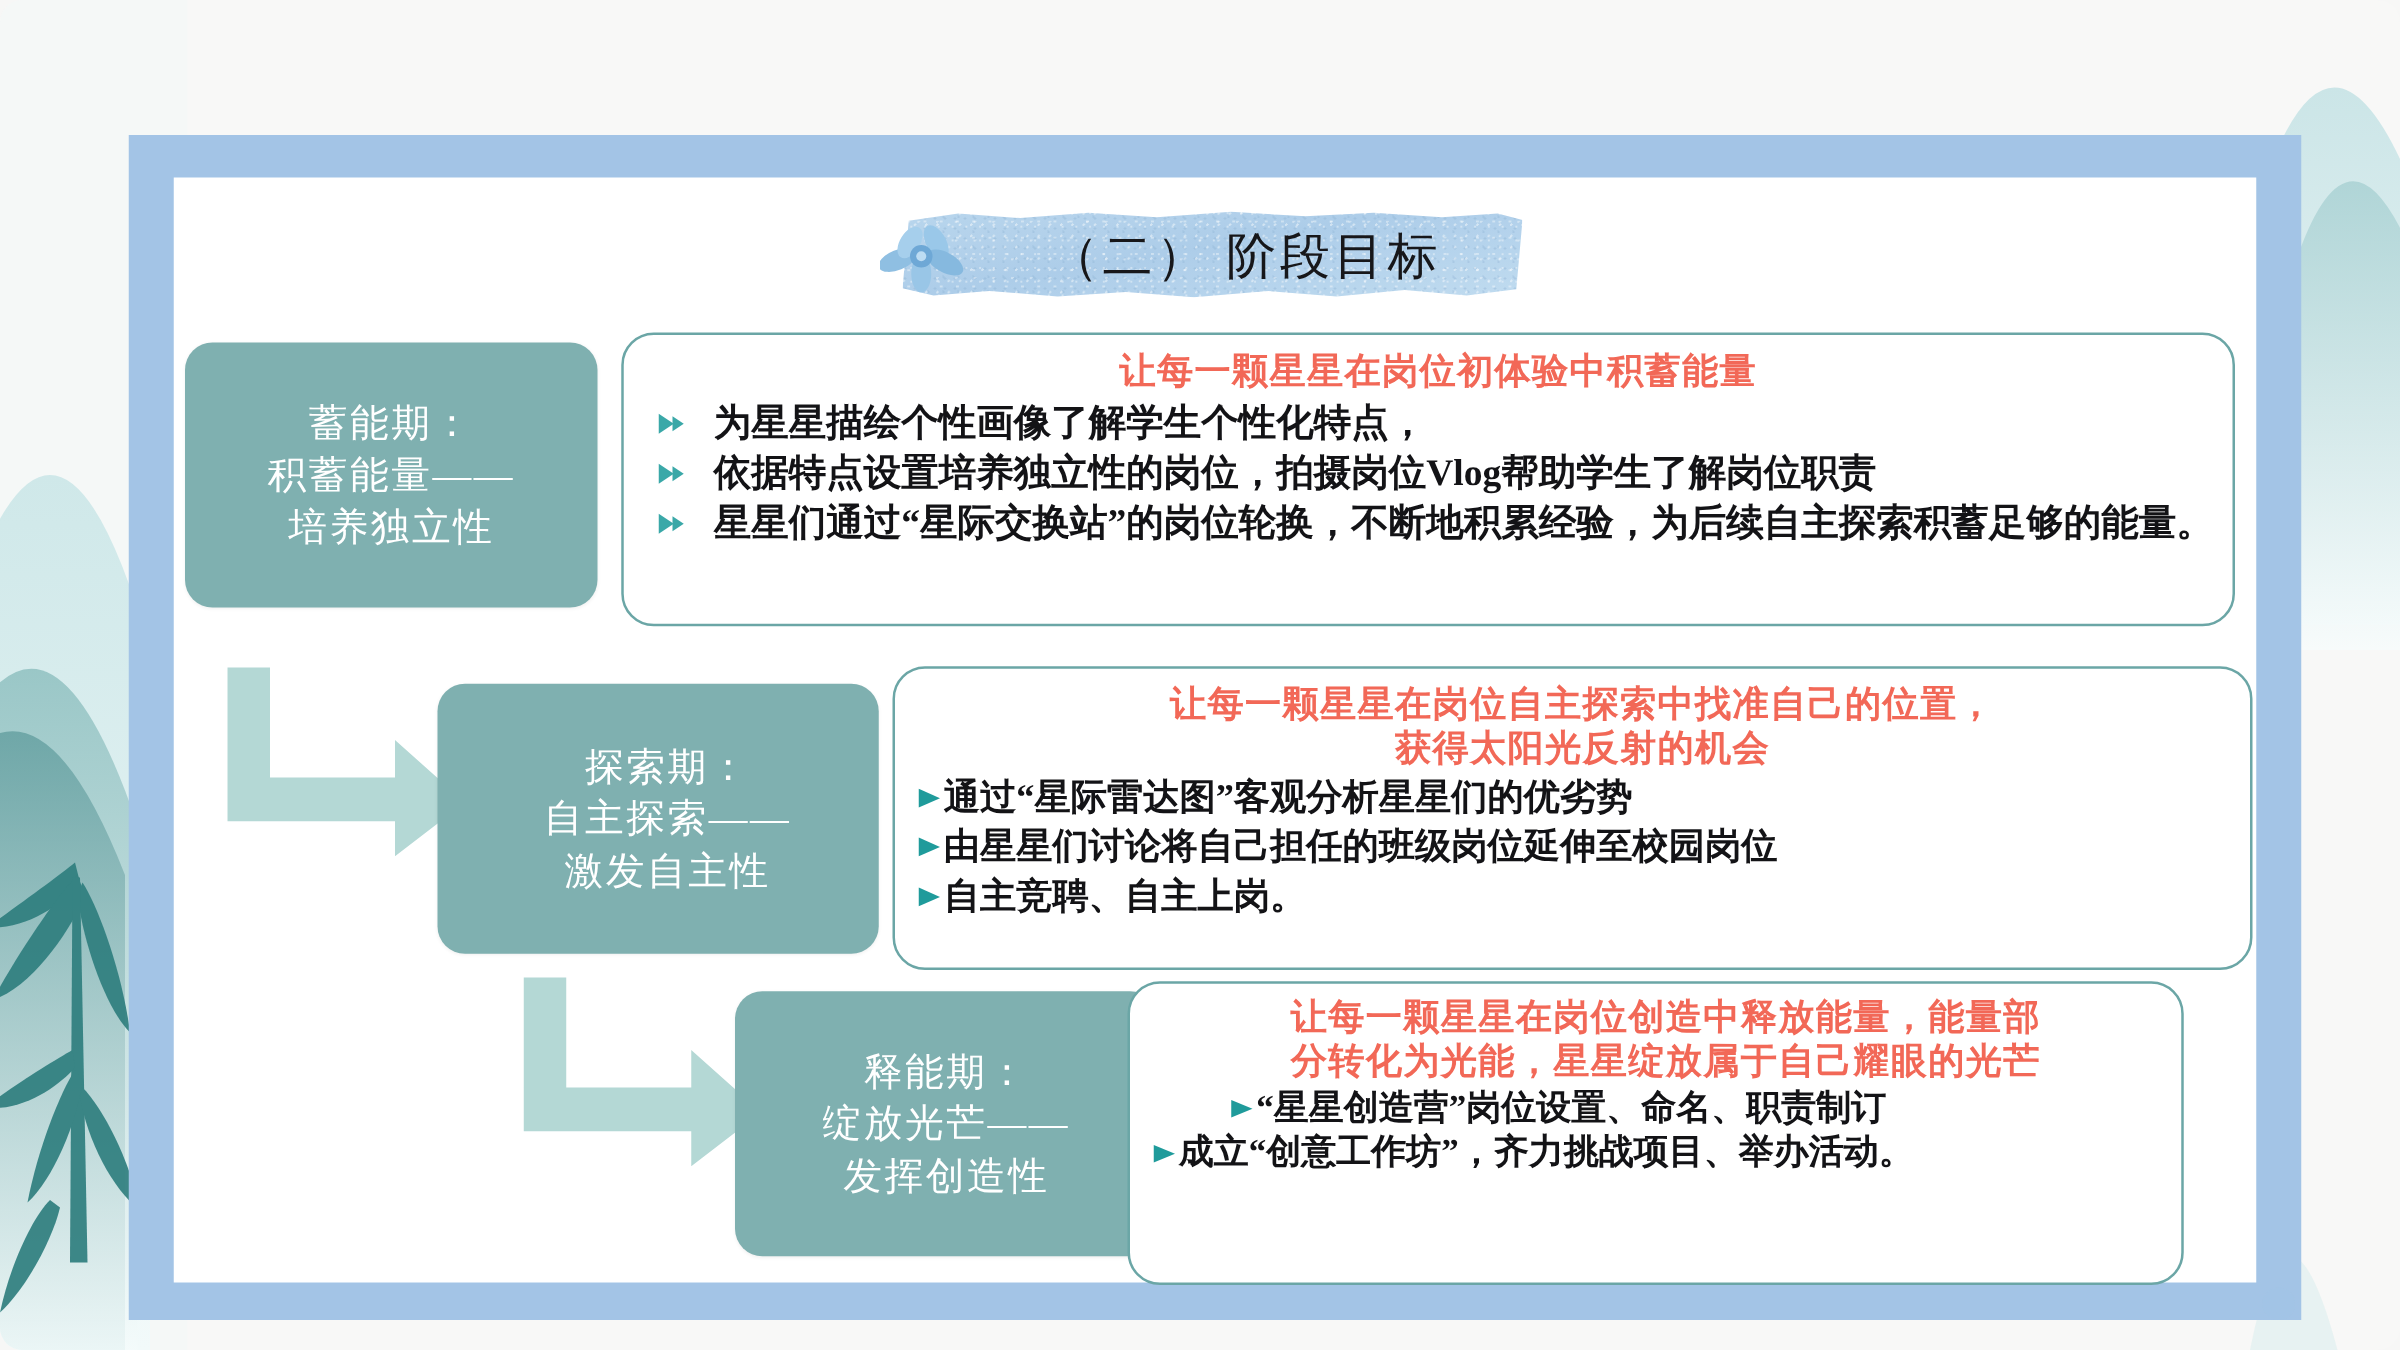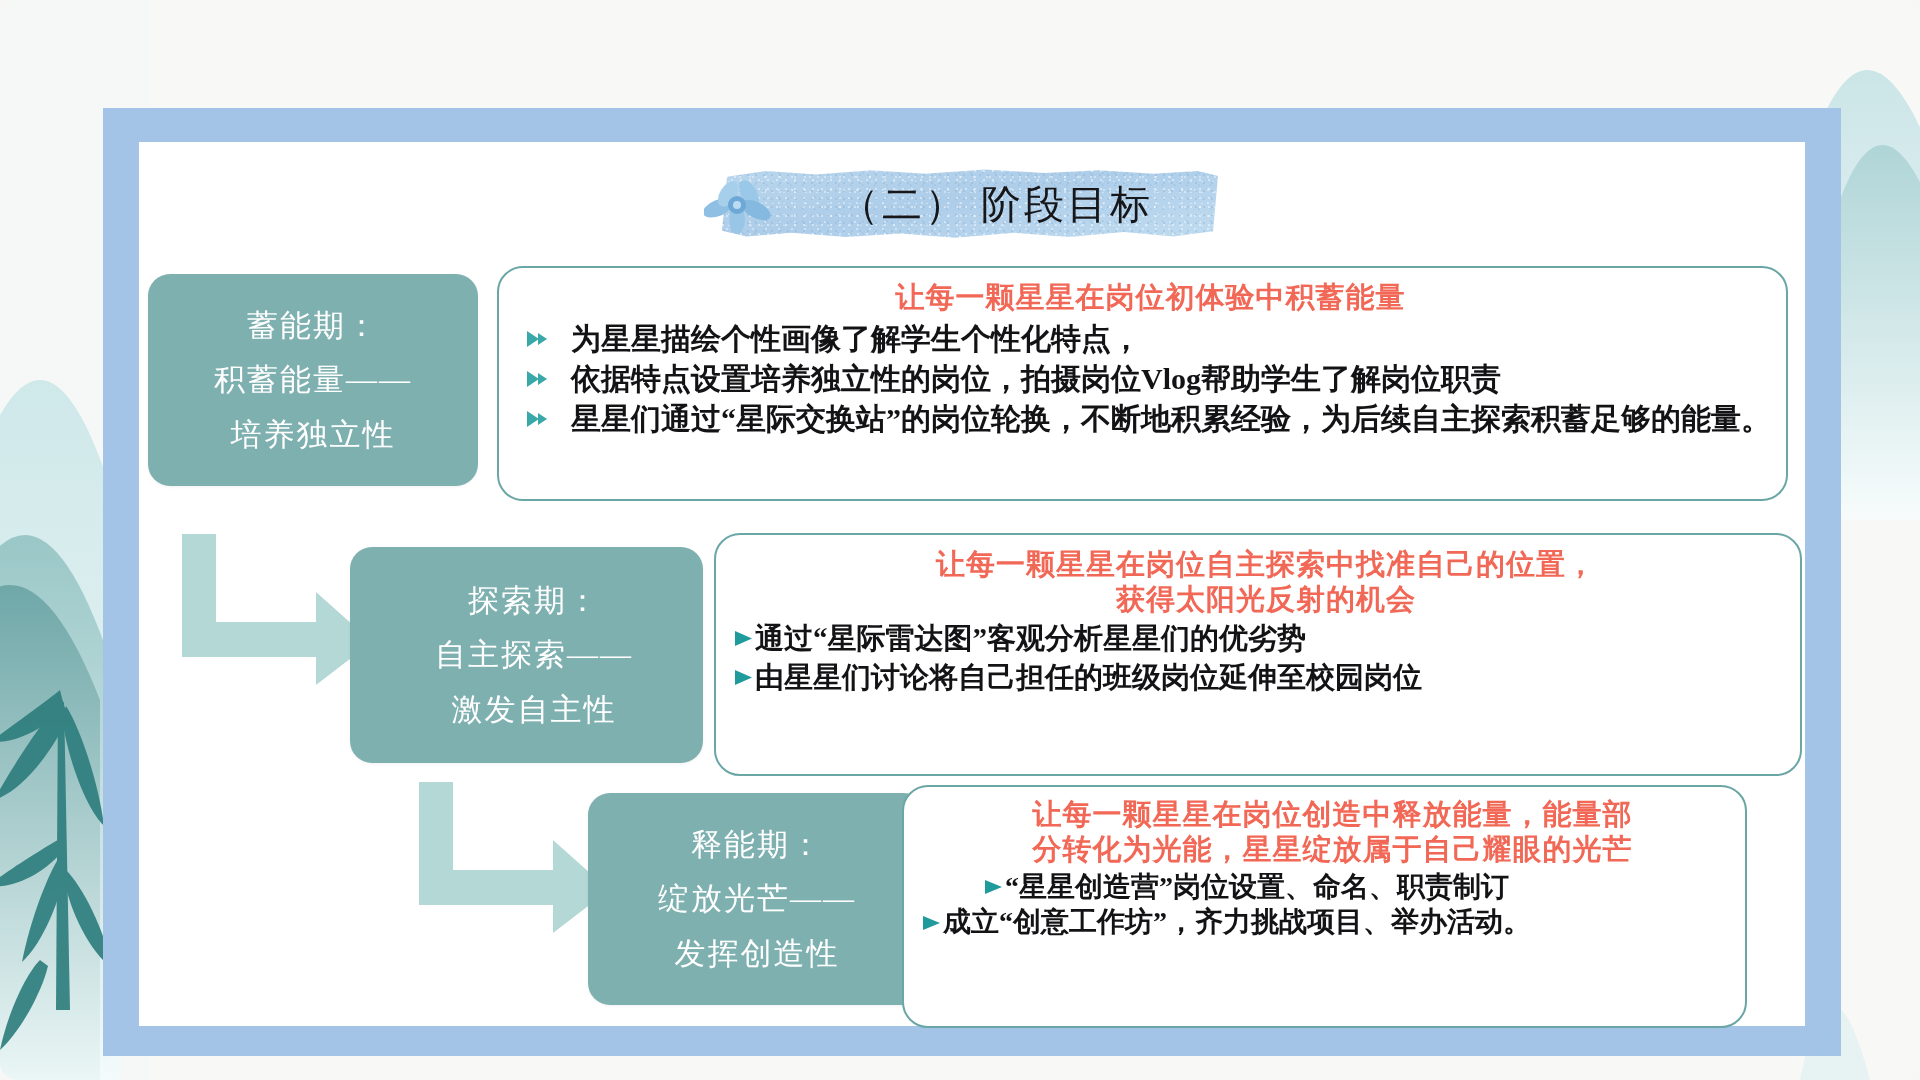--- a/index.html
+++ b/index.html
@@ -124,21 +124,20 @@
     display: flex;
     flex-direction: column;
     align-items: center;
     justify-content: center;
     text-align: center;
     line-height: 1.33;
     font-size: 31px;
     letter-spacing: 2px;
     font-family: "Liberation Serif", "DejaVu Serif", serif;
     box-shadow: 0 1px 3px rgba(0,0,0,0.06);
-    gap: 13px;
   }
   .pill .ln { display: block; white-space: nowrap; }
 
   #pill-1 { left: 148px; top: 274px; width: 330px; height: 212px; }
   #pill-2 { left: 350px; top: 547px; width: 338px; height: 216px; padding-left: 15px; }
   #pill-3 { left: 588px; top: 793px; width: 338px; height: 212px; }
 
   
   .card {
     position: absolute;
@@ -352,20 +351,28 @@
         <span class="btext">通过“星际雷达图”客观分析星星们的优劣势</span>
       </li>
       <li class="bullet">
         <span class="tri">
           <svg viewBox="0 0 19 17">
               <path d="M1 1 L18 8.5 L1 16 Z" fill="#1f9b9b"></path>
             </svg>
         </span>
         <span class="btext">由星星们讨论将自己担任的班级岗位延伸至校园岗位</span>
       </li>
+      <li class="bullet">
+        <span class="tri">
+          <svg viewBox="0 0 19 17">
+              <path d="M1 1 L18 8.5 L1 16 Z" fill="#1f9b9b"></path>
+            </svg>
+        </span>
+        <span class="btext">自主竞聘、自主上岗。</span>
+      </li>
     </ul>
   </div>
 
   <div class="arrow" id="arrow-2">
     <svg viewBox="0 0 200 155" xmlns="http://www.w3.org/2000/svg">
       <path d="M6,4 L40,4 L40,92 L140,92 L140,62 L196,112 L140,155 L140,127 L6,127 Z" fill="#b4d8d5"></path>
     </svg>
   </div>
 
   <div class="pill" id="pill-3">

